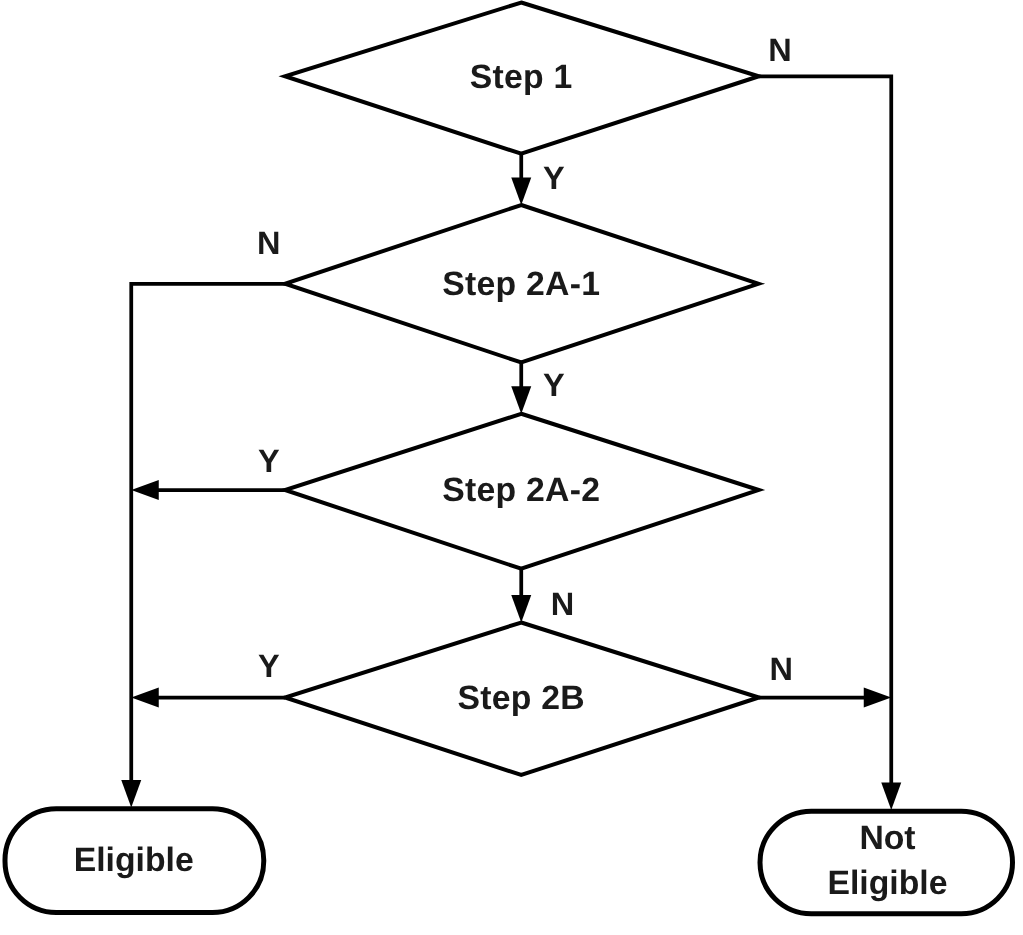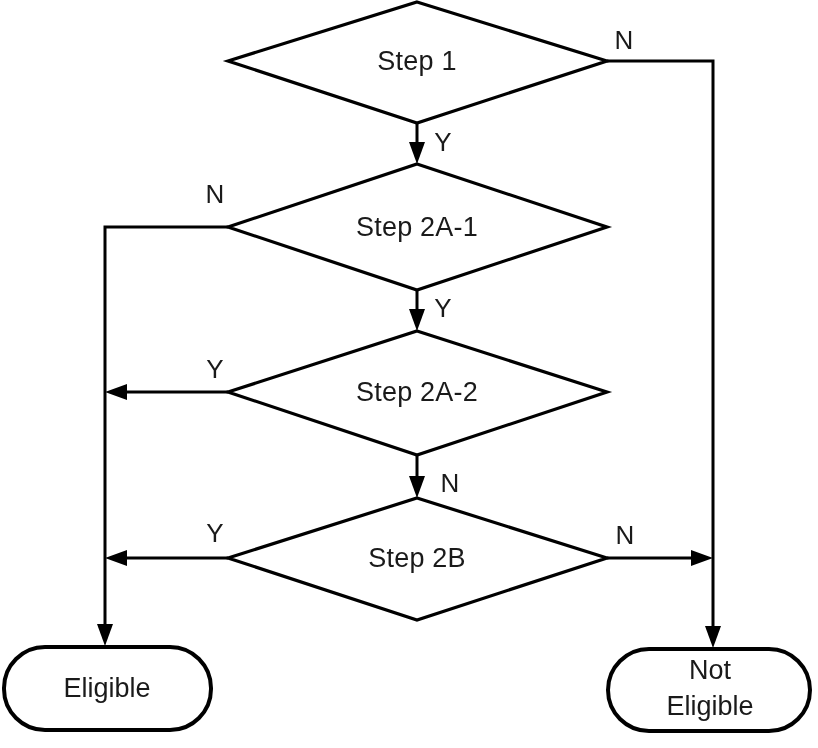--- a/index.html
+++ b/index.html
@@ -12,20 +12,21 @@
     width: 818px;
     height: 748px;
     overflow: hidden;
     font-family: "Liberation Sans", sans-serif;
   }
   #flowchart-root {
     position: relative;
     width: 818px;
     height: 748px;
     background: #ffffff;
+    font-weight: bold;
   }
   svg#flow-svg {
     display: block;
     width: 818px;
     height: 748px;
   }
   .shape-outline {
     fill: #ffffff;
     stroke: #000000;
     stroke-width: 3.2;

